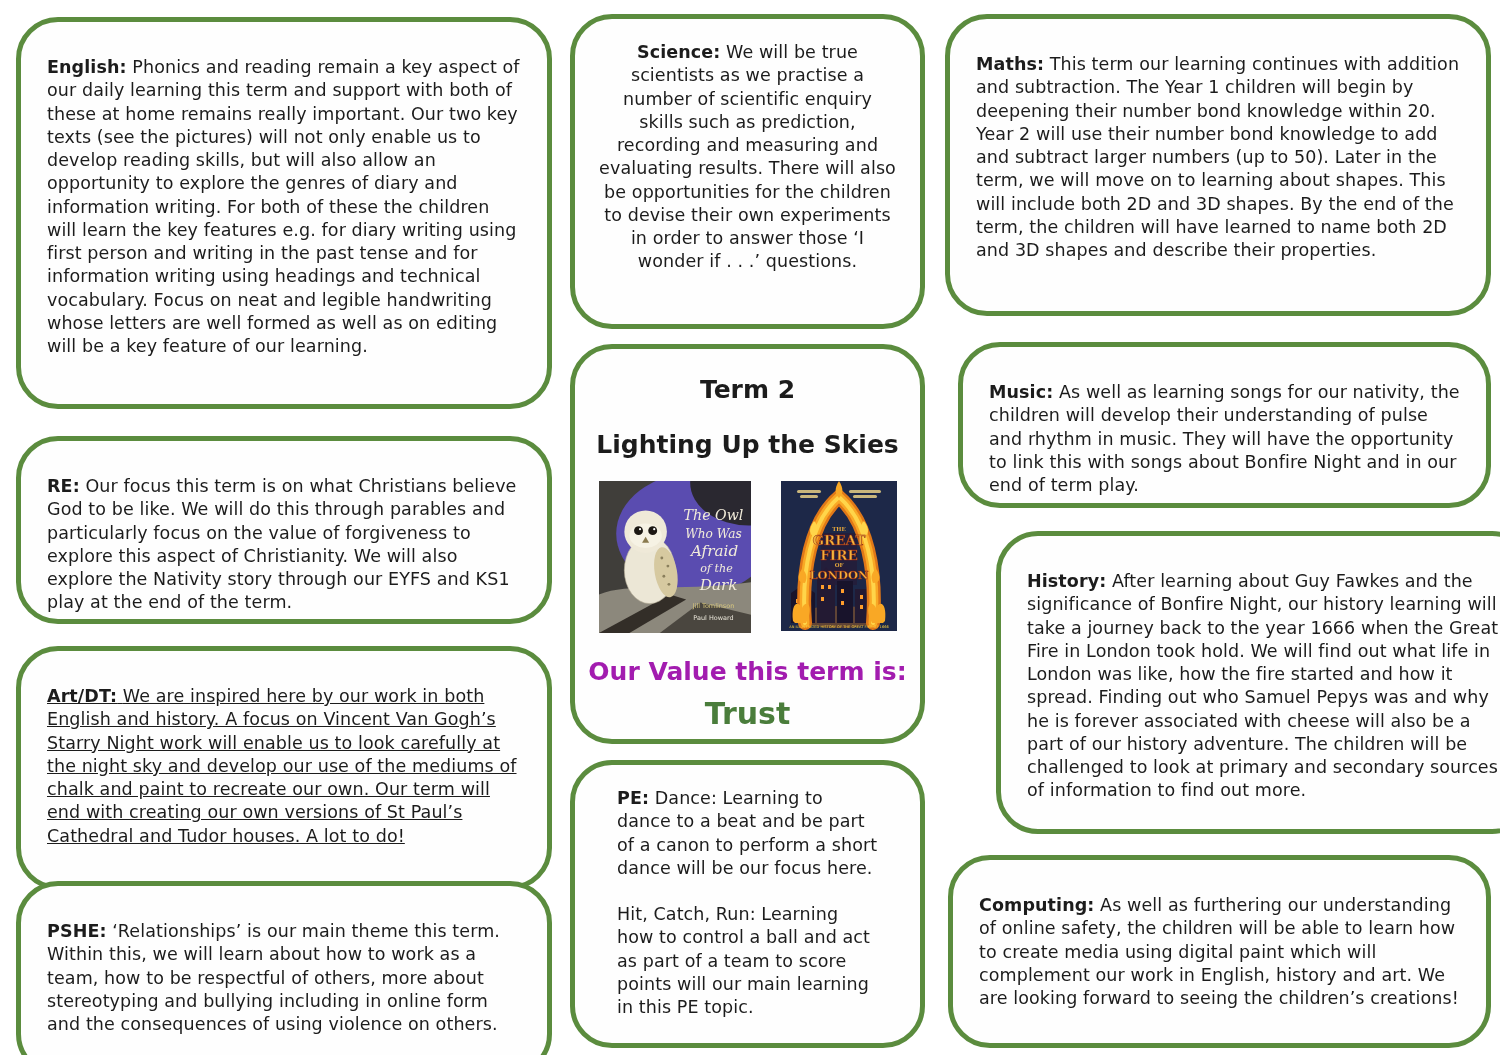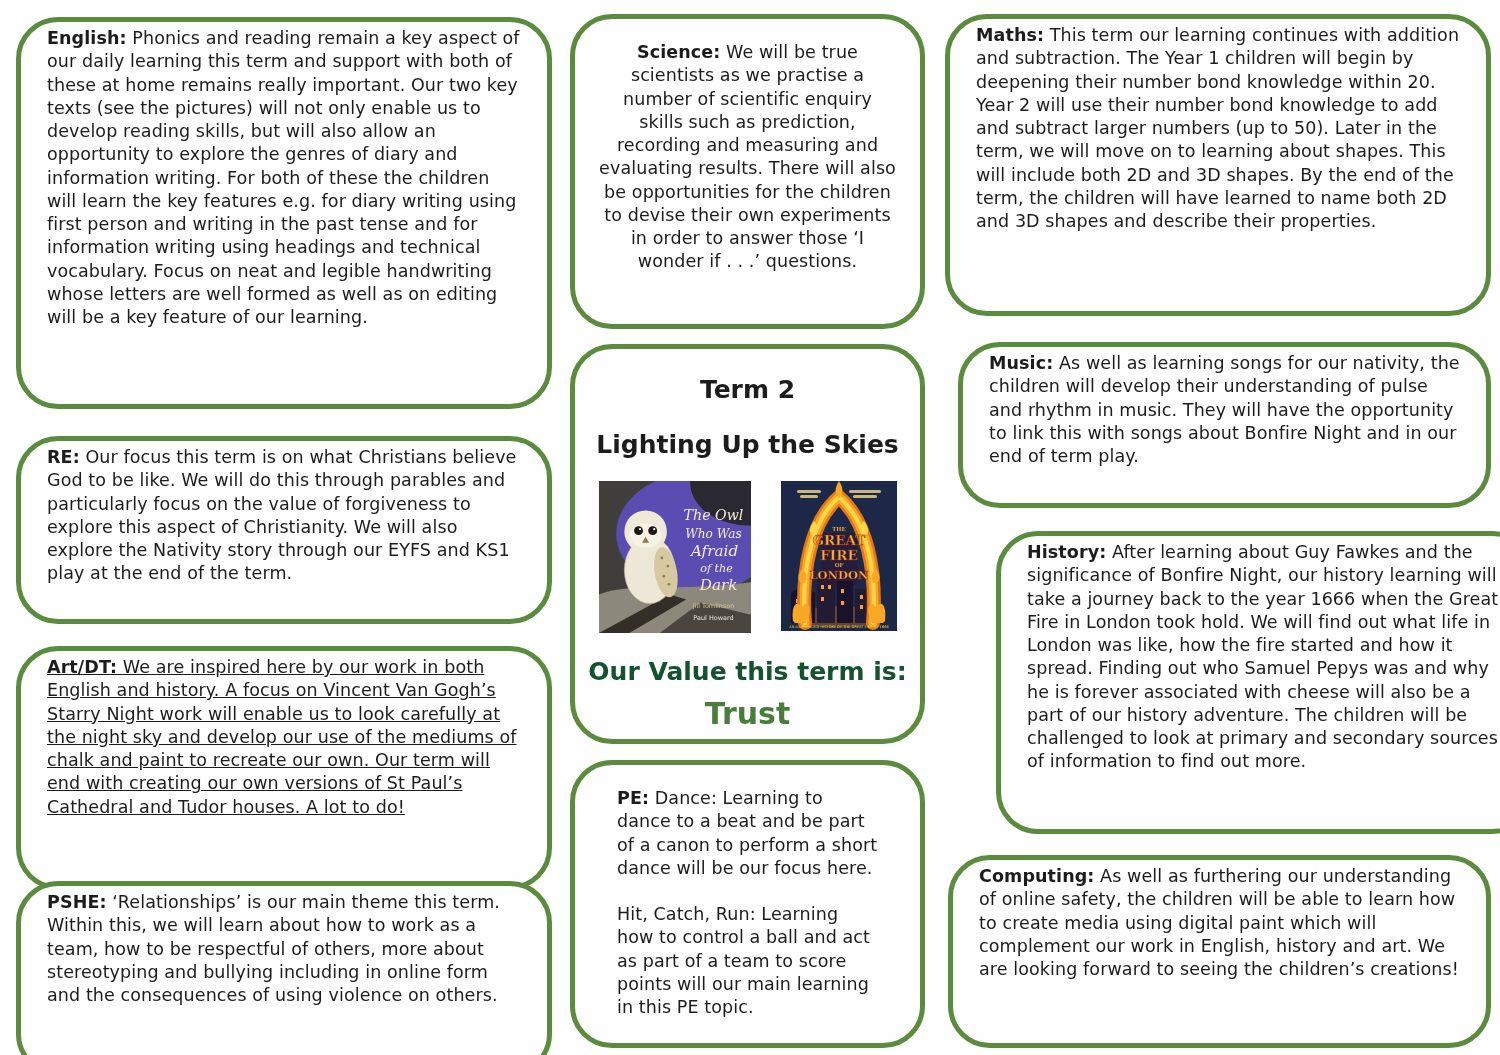--- a/index.html
+++ b/index.html
@@ -4,33 +4,33 @@
 <style>
   * { margin:0; padding:0; box-sizing:border-box; }
   html,body { background:#ffffff; }
   body { font-family:"DejaVu Sans", sans-serif; color:#1c1c1c; }
   .page { position:relative; width:1500px; height:1055px; background:#ffffff; overflow:hidden; }
   .box {
     position:absolute;
     border:5px solid #5b8c3e;
     border-radius:42px;
     background:#fefefe;
-    padding:5px 26px;
+    padding:34px 26px;
     overflow:hidden;
   }
   .box-text { font-size:17.5px; line-height:1.33; letter-spacing:0.1px; }
   .box-text b { font-weight:bold; }
   .para-gap { margin-top:23px; }
   
   .center-box { text-align:center; padding:14px 12px; }
   .term-title { font-size:25px; font-weight:bold; margin-top:12px; }
   .topic-title { font-size:25px; font-weight:bold; margin-top:26px; }
   .covers-row { margin-top:22px; display:flex; justify-content:center; align-items:flex-start; gap:30px; }
   .cover { display:block; }
-  .value-label { font-size:25px; font-weight:bold; color:#14532d; margin-top:24px; }
+  .value-label { font-size:25px; font-weight:bold; color:#a21caf; margin-top:24px; }
   .value-word { font-size:30px; font-weight:bold; color:#4a7d3b; margin-top:10px; }
   .owl-title { font-family:"DejaVu Serif", serif; font-style:italic; fill:#f2ecda; }
   .fire-title { font-family:"DejaVu Serif", serif; fill:#f2b33c; stroke:#8a1f12; stroke-width:0.5px; font-weight:bold; }
   .fire-small { font-family:"DejaVu Serif", serif; fill:#e8a93c; font-weight:bold; }
 </style>
 </head>
 <body>
 
 <div class="page">
 

